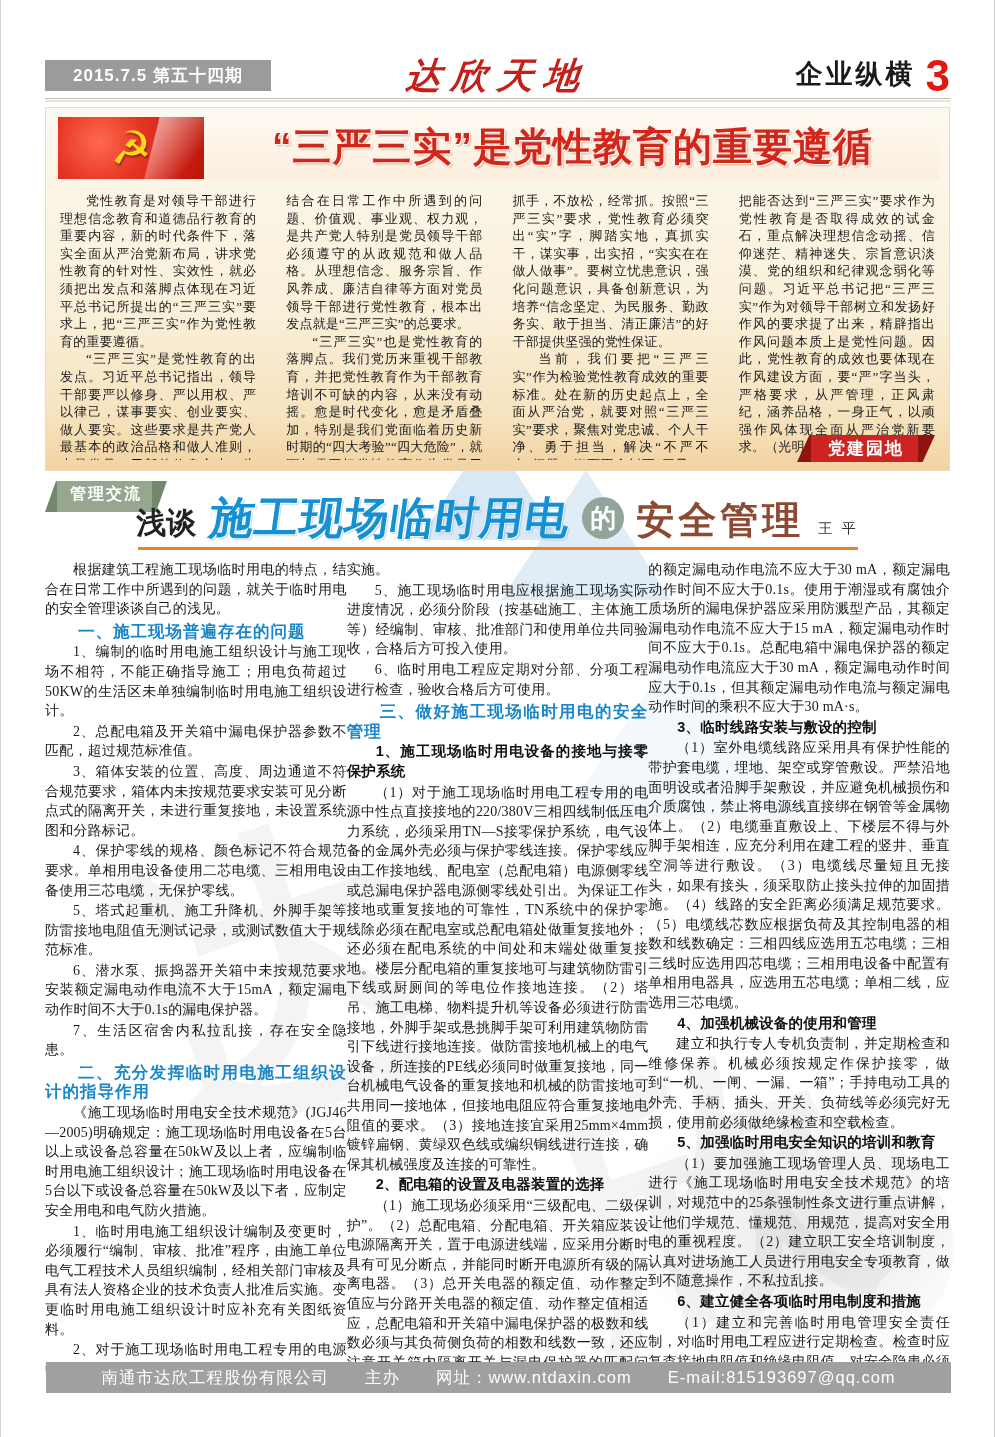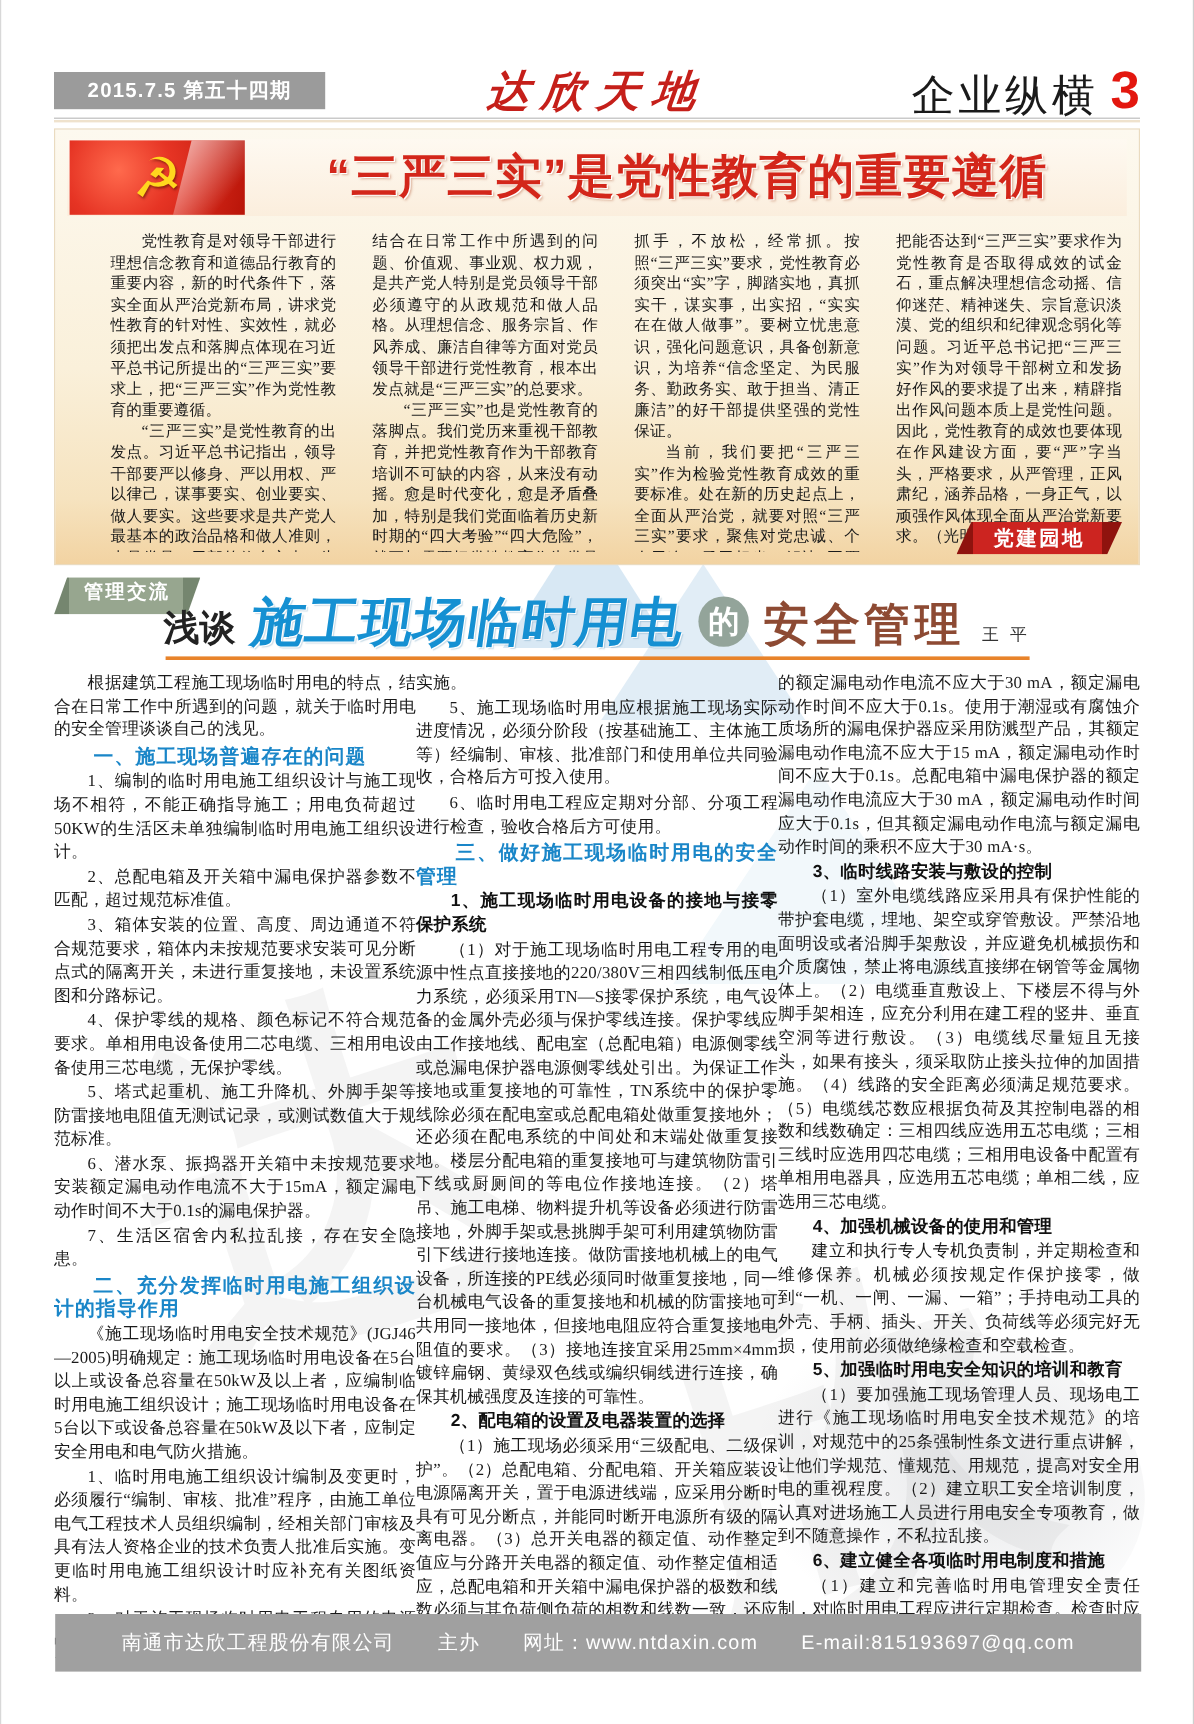--- a/index.html
+++ b/index.html
@@ -18,21 +18,21 @@
     position:absolute; left:0; top:4px; background:#9b9b9b; color:#fff;
     font-family:"Liberation Sans",sans-serif; font-size:17px; font-weight:bold;
     padding:4px 28px; letter-spacing:1px;
   }
   .masthead {
     position:absolute; left:0; right:0; top:-4px; text-align:center;
     font-family:"Liberation Serif","DejaVu Serif",serif; font-style:italic; font-weight:bold;
     font-size:36px; color:#c51f1a; letter-spacing:10px; transform:skewX(-6deg);
   }
   .section-wrap { position:absolute; right:0; top:0; display:flex; align-items:flex-start; }
-  .section-name { font-size:36px; font-weight:normal; letter-spacing:3px; font-family:"Liberation Serif",serif; }
+  .section-name { font-size:27px; font-weight:bold; letter-spacing:3px; font-family:"Liberation Serif",serif; }
   .page-num { font-size:44px; line-height:40px; font-weight:bold; color:#e3170f;
     font-family:"Liberation Sans",sans-serif; margin-left:10px; }
   .head-rule { border-top:1px solid #bdbdbd; border-bottom:2px solid #efe2cd; height:4px; margin-top:2px; }
 
   
   .article1 {
     position:relative; margin-top:5px; padding:8px 10px 10px;
     background:linear-gradient(180deg,#fdf9ef 0%,#faf0da 55%,#f6e3bf 85%,#f2d3a2 100%);
     border:1px solid #eadbc0;
   }
@@ -49,21 +49,21 @@
     background:linear-gradient(115deg, rgba(255,255,255,.65), rgba(255,255,255,0) 60%); transform:rotate(14deg); }
   .emblem-glyph { font-family:"DejaVu Sans",sans-serif; font-size:46px; color:#ffd71e;
     text-shadow:1px 2px 2px rgba(90,20,0,.6); }
   .headline {
     position:absolute; left:150px; right:0; top:4px; text-align:center;
     font-family:"Liberation Sans","DejaVu Sans",sans-serif; font-weight:bold;
     font-size:39px; letter-spacing:1px; color:#d3261a;
     text-shadow:1px 1px 0 #fff, 2px 2px 2px rgba(160,60,20,.35);
     white-space:nowrap;
   }
-  .cols4 { display:flex; gap:30px; padding:4px 4px 0; height:272px; overflow:hidden;margin-left:32px; }
+  .cols4 { display:flex; gap:30px; padding:4px 4px 0; height:272px; overflow:hidden; }
   .cols4 .col { flex:1 1 0; font-size:13px; line-height:17.6px; text-align:justify; letter-spacing:.2px; }
   .para { text-indent:2em; }
   .cont { text-indent:0; }
   .badge {
     position:absolute; color:#fff; font-family:"Liberation Sans",sans-serif; font-weight:bold;
     text-align:center; letter-spacing:2px;
   }
   .badge-red {
     right:14px; bottom:8px; width:138px; height:27px; line-height:27px; font-size:17px;
     background:linear-gradient(90deg,#8f130e 0 10%, #cc2420 10% 88%, #8f130e 88%);
@@ -113,21 +113,21 @@
     border-left:120px solid transparent; border-right:120px solid transparent;
     border-bottom:180px solid rgba(150,195,225,.12); }
   .wm-char { font-size:300px; font-weight:bold; color:rgba(150,150,150,.10);
     font-family:"Liberation Serif",serif; transform:rotate(-18deg); }
   .wm-c1 { left:120px; top:780px; } .wm-c2 { left:560px; top:1000px; }
   .wm-photo { right:40px; bottom:70px; width:330px; height:260px; border-radius:40% 55% 45% 50%;
     background:radial-gradient(ellipse at 60% 45%, rgba(120,125,135,.18), rgba(120,125,135,0) 70%); }
 
   
   .footer {
-    position:absolute; left:45px; bottom:44px; width:905px; height:48px;
+    position:absolute; left:45px; bottom:44px; width:905px; height:31px;
     background:#a0a0a0; color:#fff; display:flex; align-items:center; justify-content:center;
     font-family:"Liberation Sans",sans-serif; font-size:16.5px; letter-spacing:1px; z-index:3;
   }
   .footer span { margin:0 18px; white-space:nowrap; }
 </style>
 </head>
 <body>
 
 <div class="page">
 

